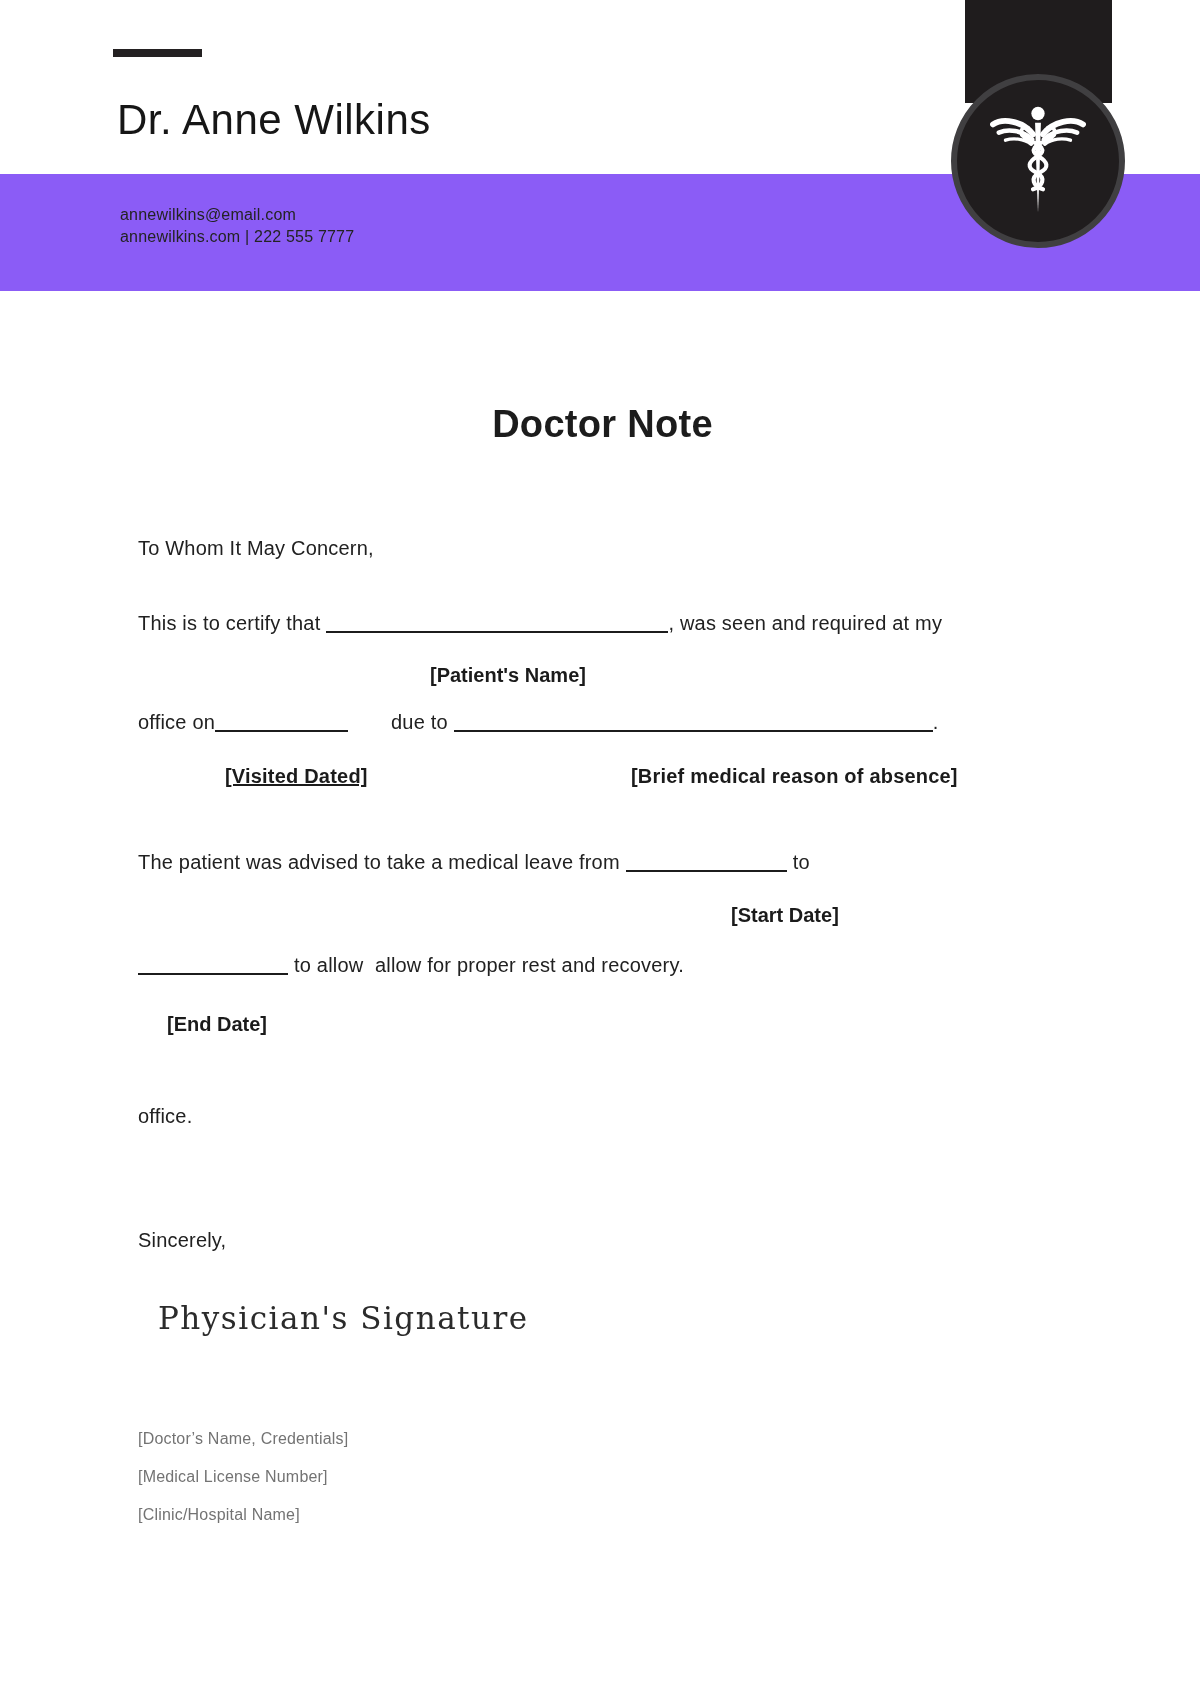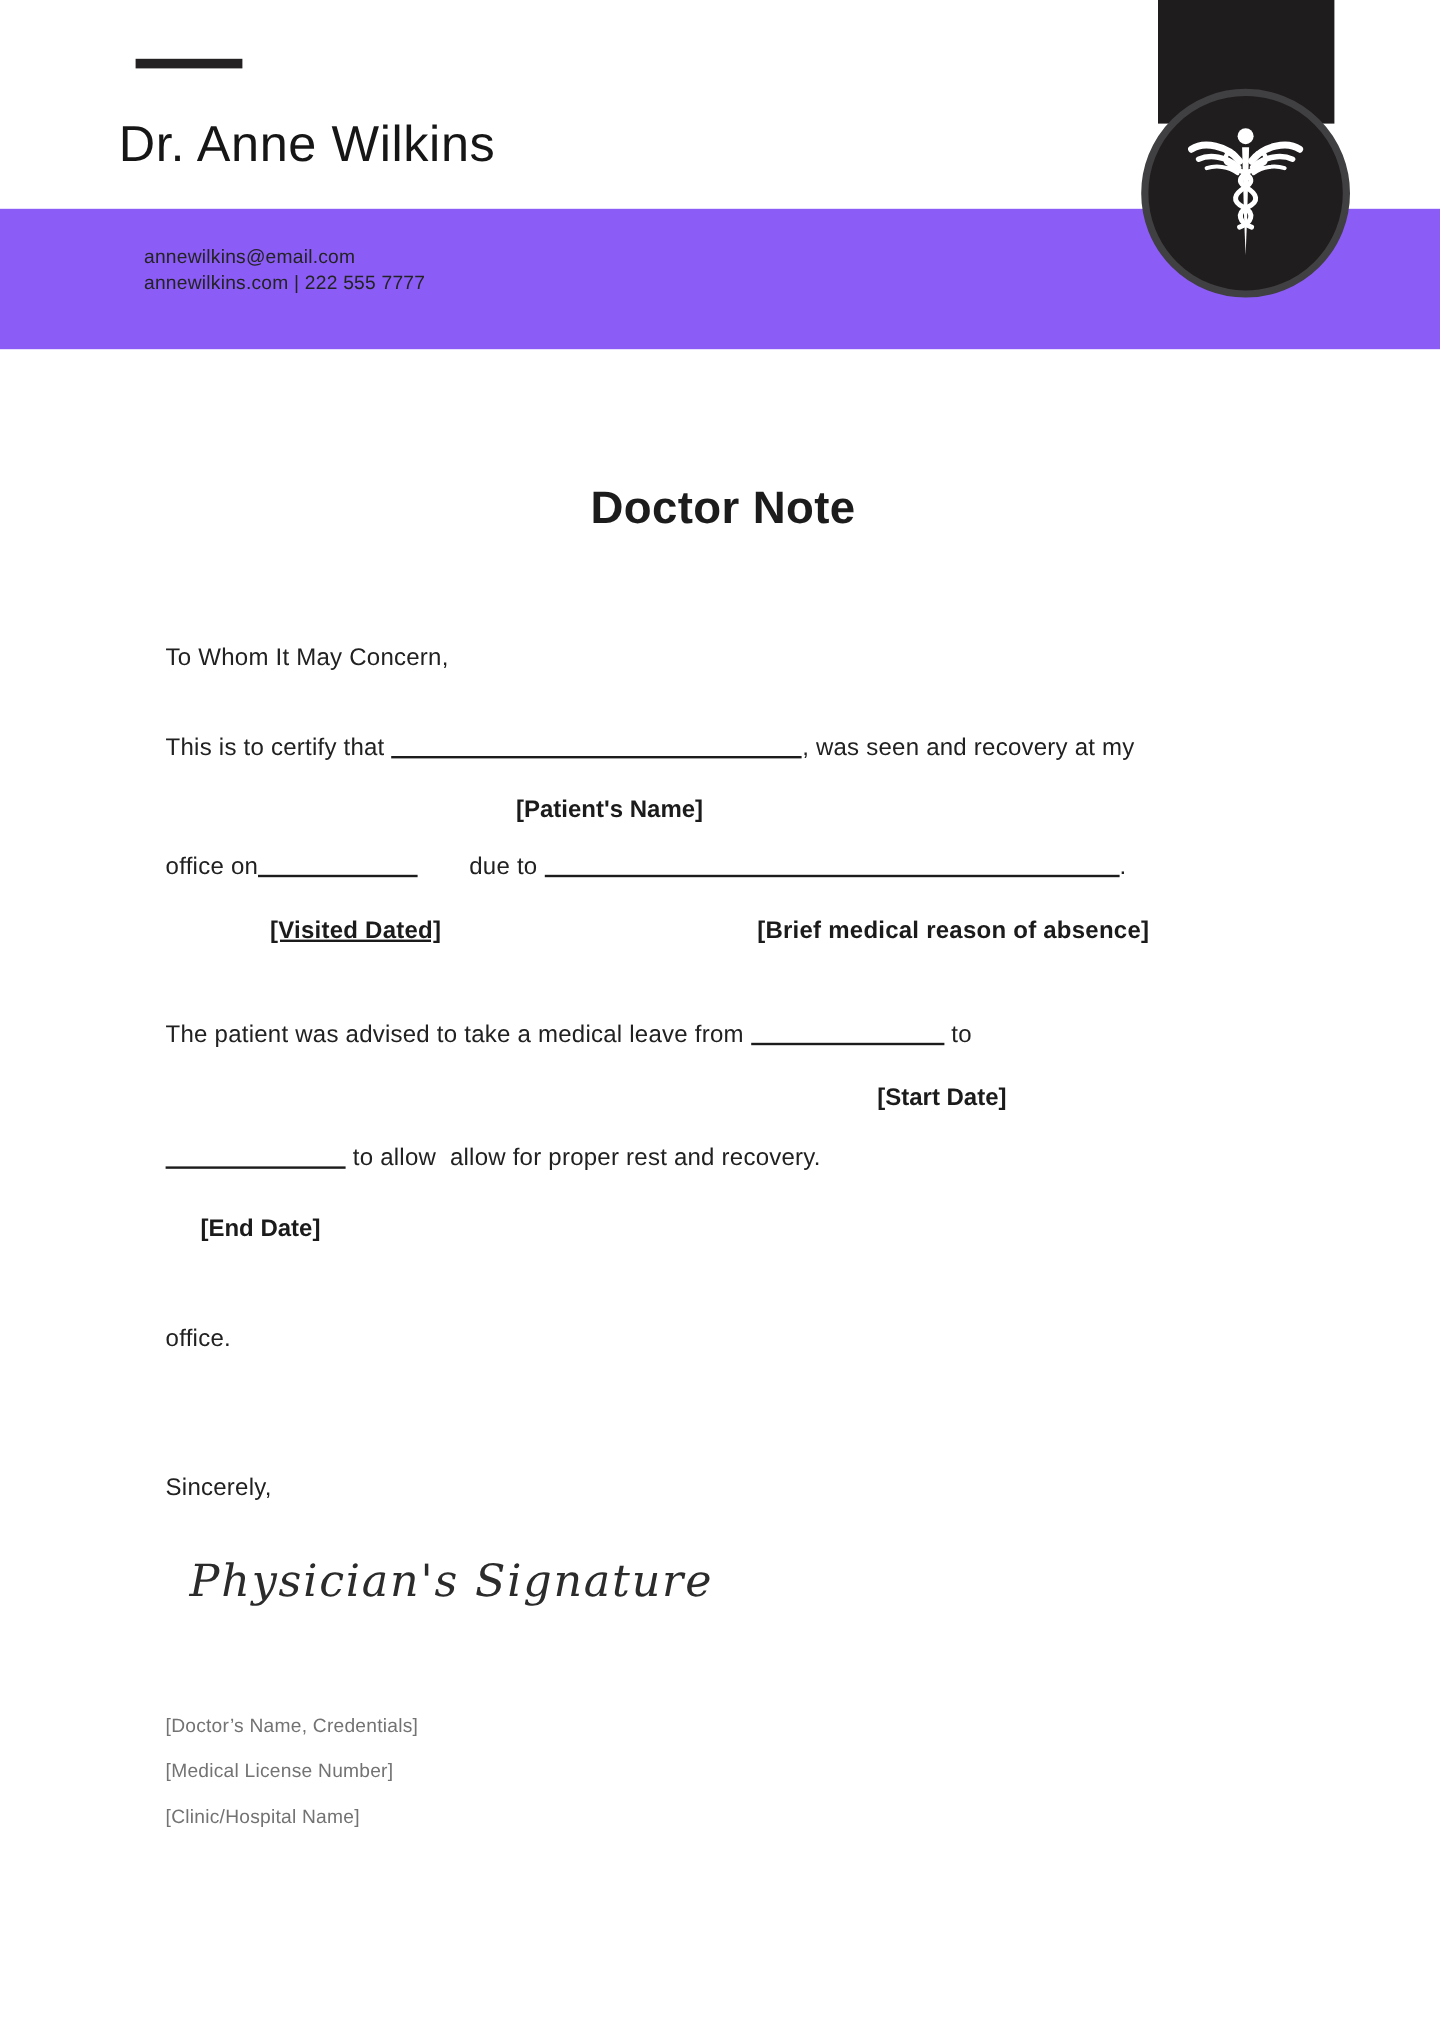--- a/index.html
+++ b/index.html
@@ -4,21 +4,21 @@
 <style>
   html,body{margin:0;padding:0;background:#888;}
   .page{
     position:relative;width:1200px;height:1696px;background:#ffffff;
     font-family:"Liberation Sans", sans-serif;color:#212121;overflow:hidden;margin:0 auto;
   }
   .abs{position:absolute;}
 
   
   .brand-dash{left:113px;top:49px;width:89px;height:8px;background:#242122;}
-  .doctor-name{left:99px;top:95px;font-size:42px;font-weight:500;letter-spacing:.5px;color:#161616;line-height:50px;}
+  .doctor-name{left:117px;top:95px;font-size:42px;font-weight:500;letter-spacing:.5px;color:#161616;line-height:50px;}
   .band{left:0;top:174px;width:1200px;height:117px;background:#8b5cf6;}
   .contact{position:absolute;left:120px;font-size:16px;line-height:22px;color:#232323;letter-spacing:.2px;}
   .contact.l1{top:30px;}
   .contact.l2{top:52px;}
 
   
   .ribbon{left:965px;top:0;width:147px;height:103px;background:#1f1c1d;}
   .emblem{
     left:951px;top:74px;width:174px;height:174px;border-radius:50%;
     background:#201d1e;border:6px solid #403f41;box-sizing:border-box;
@@ -39,22 +39,22 @@
   .p-leave{top:847px;}
   .lbl-start{top:900px;left:731px;width:auto;}
   .p-recovery{top:950px;}
   .lbl-end{top:1009px;left:167px;width:auto;}
   .p-further{top:1095px;line-height:42px;}
   .jline{display:block;text-align:justify;}
   .jline::after{content:"";display:inline-block;width:100%;height:0;}
   .closing{top:1225px;}
   .signature{
     top:1296px;left:158px;width:auto;
-    font-family:"DejaVu Serif", serif;font-style:italic;
-    font-size:37px;line-height:44px;color:#2b2b2b;letter-spacing:1.5px;
+    font-family:"DejaVu Serif", serif;
+    font-size:31px;line-height:44px;color:#2b2b2b;letter-spacing:1.5px;
   }
   .footer{top:1420px;font-weight:400;font-size:16px;line-height:38px;color:#737373;}
 
   
   .blank{display:inline-block;border-bottom:2px solid #1c1c1c;height:2px;transform:translateY(3px);}
   .w-patient{width:342px;}
   .w-visit{width:133px;}
   .w-reason{width:479px;}
   .w-start{width:161px;}
   .w-end{width:150px;}
@@ -100,21 +100,21 @@
         <path d="M76 44 C54 50 50 58 60 64 C72 71 74 78 62 84 C50 90 54 100 66 104" stroke-width="5"></path>
       </g>
     </svg>
   </div>
 
   <div class="abs col title">Doctor Note</div>
 
   <div class="abs col salutation">To Whom It May Concern,</div>
 
   <div class="abs col p-certify">
-    <span class="sp-r">This is to certify that</span><span class="blank w-patient"></span><span>, was seen and recovery at my</span>
+    <span class="sp-r">This is to certify that</span><span class="blank w-patient"></span><span>, was seen and required at my</span>
   </div>
 
   <div class="abs lbl lbl-patient" style="font-size:20px;line-height:30px;">[Patient's Name]</div>
 
   <div class="abs col p-office">
     <span>office on</span><span class="blank w-visit"></span><span class="gapx"></span><span class="sp-r">due to</span><span class="blank w-reason"></span><span>.</span>
   </div>
 
   <div class="abs col row-labels">
     <span class="lbl vd">[Visited Dated]</span>

